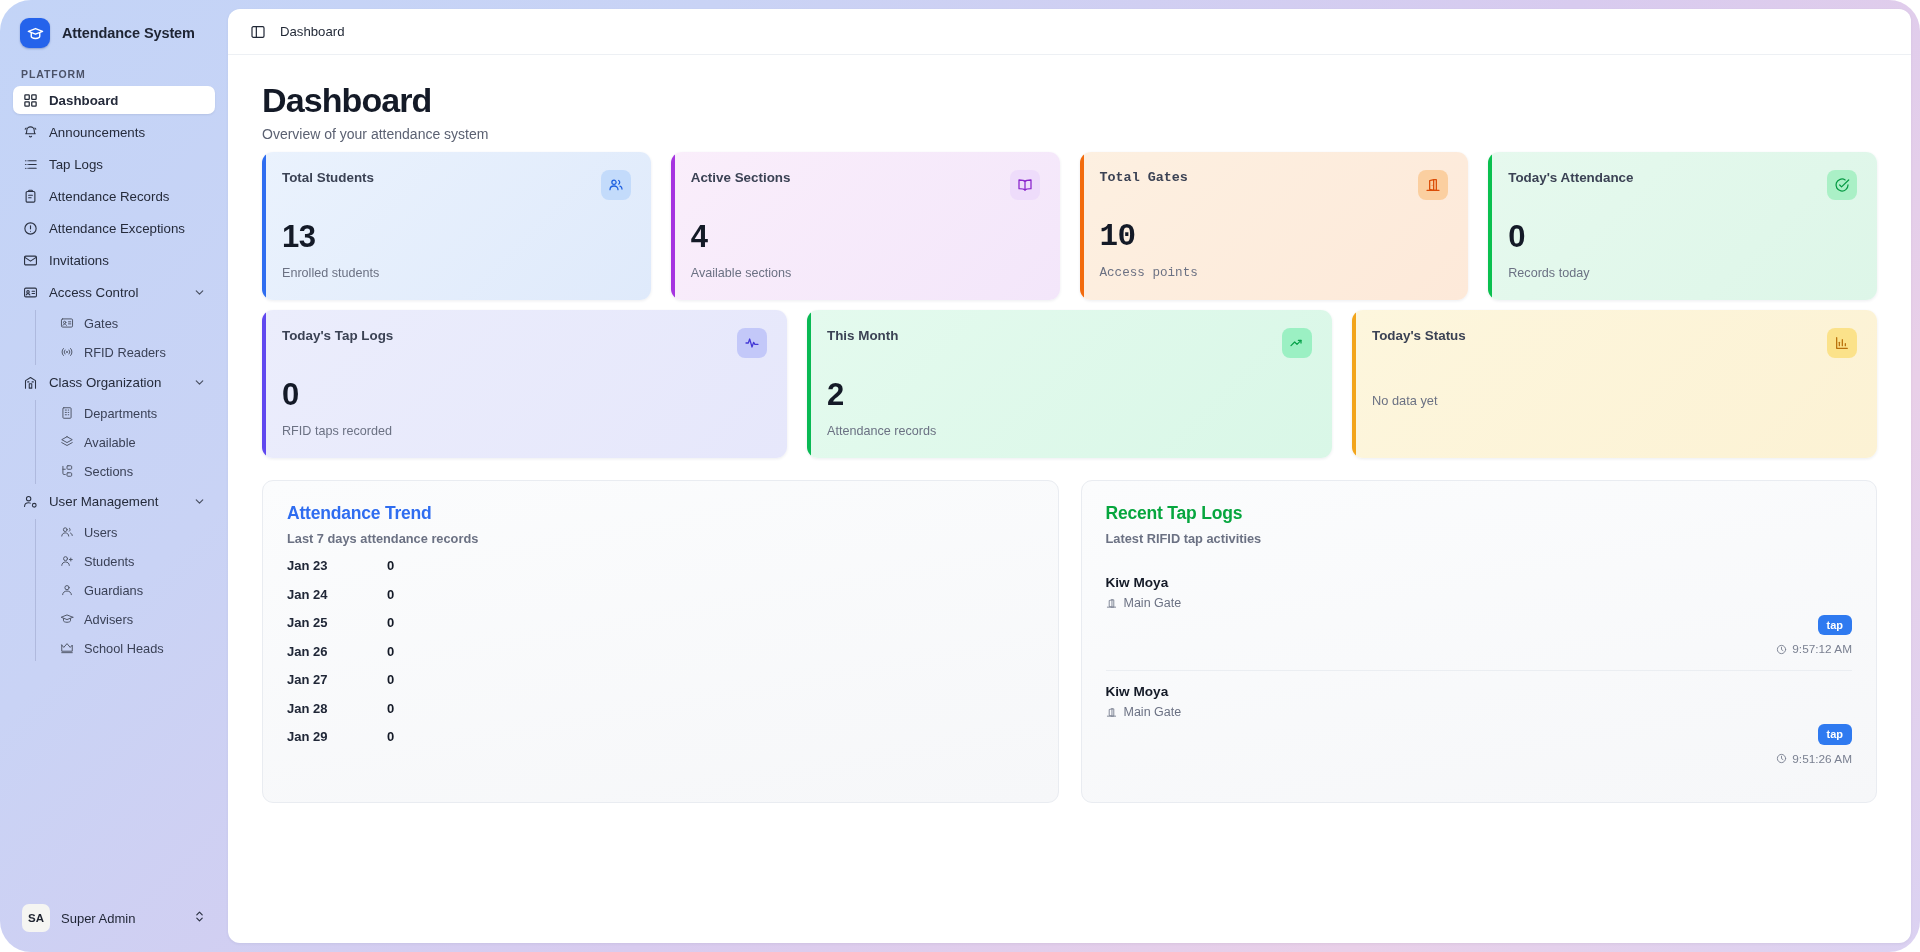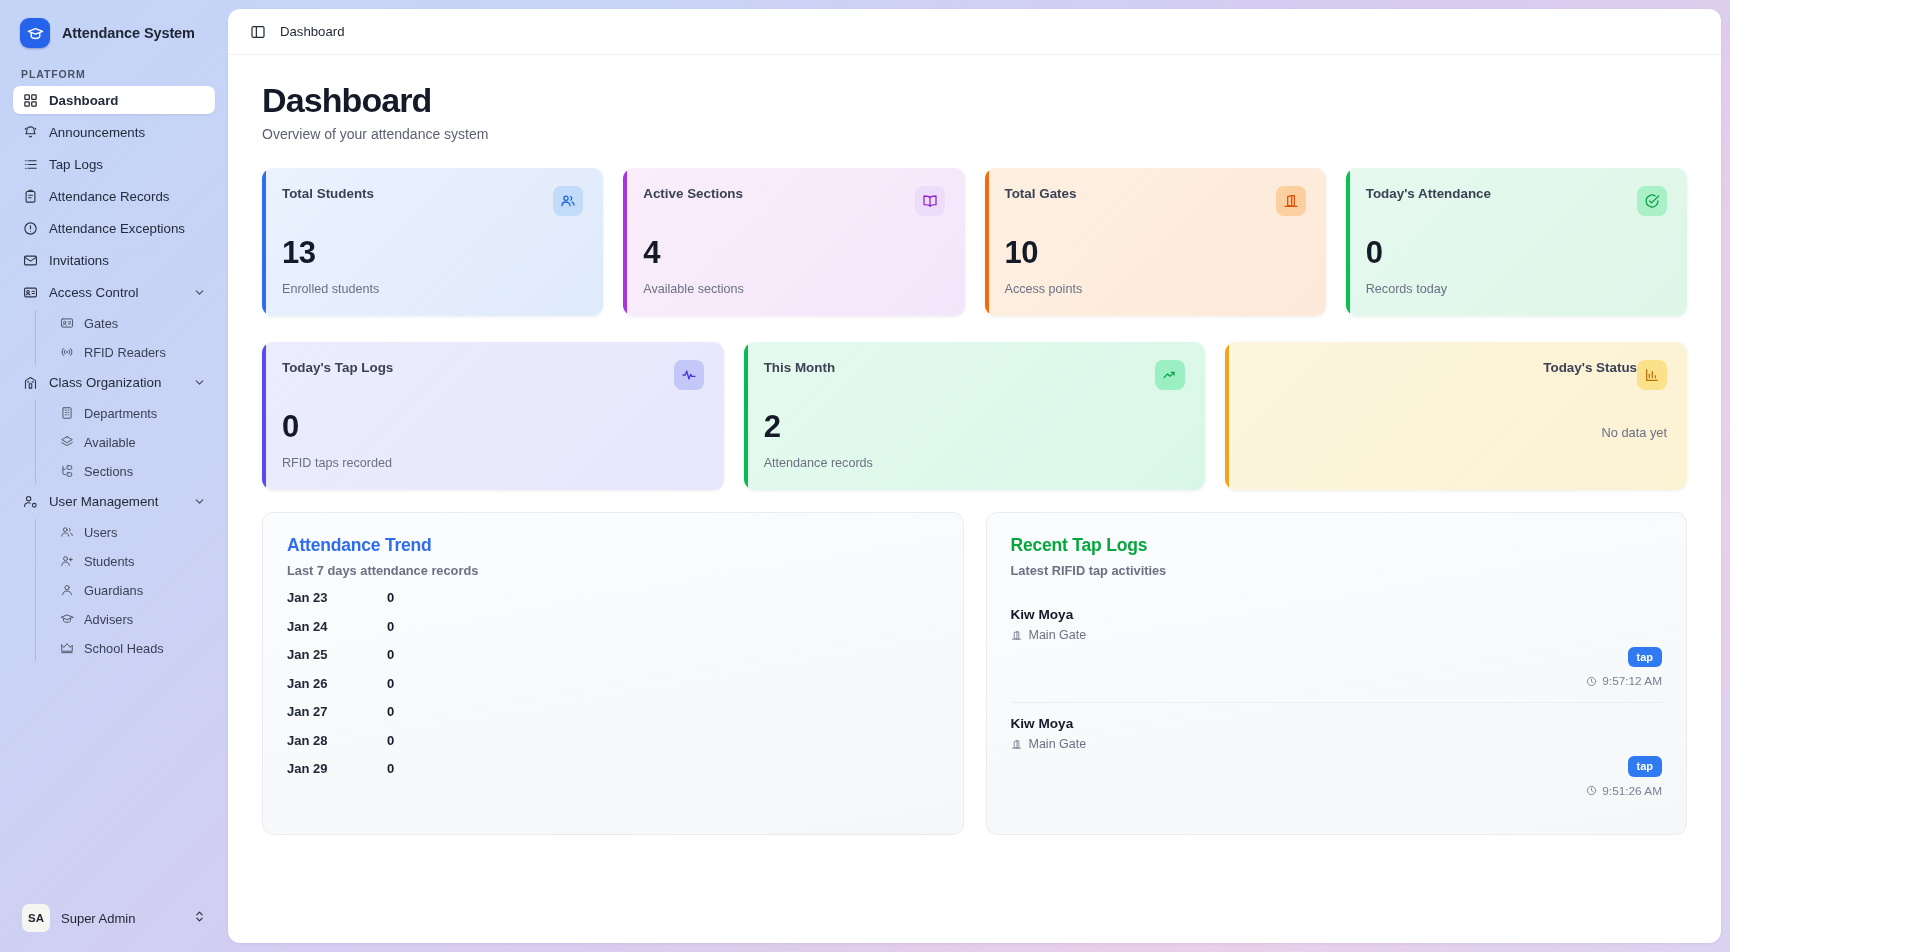--- a/index.html
+++ b/index.html
@@ -3,24 +3,25 @@
 <meta charset="utf-8">
 <style>
   * { box-sizing: border-box; margin: 0; padding: 0; }
   html, body {
     width: 1920px; height: 952px;
     font-family: "Liberation Sans", sans-serif;
     background: #ffffff;
     overflow: hidden;
   }
   .app {
-    width: 1730px; height: 952px;
+    width: 1920px; height: 952px;
     display: flex;
     background: linear-gradient(135deg, #c3d4f7 0%, #c9d3f5 25%, #d8cbef 55%, #e9cfe8 80%, #dbd2f2 100%);
     position: relative;
+    border-radius: 31px;
   }
 
   
   .sidebar {
     width: 228px;
     height: 952px;
     flex: 0 0 228px;
     position: relative;
     display: flex;
     flex-direction: column;
@@ -119,21 +120,21 @@
     display: flex; align-items: center; gap: 14px;
     padding: 0 22px;
     border-bottom: 1px solid #edf0f4;
   }
   .topbar .crumb { font-size: 13.2px; color: #1f2634; }
   .content { padding: 26px 34px 0 34px; overflow: hidden; }
 
   .page-title { font-size: 34px; font-weight: 700; color: #141a27; letter-spacing: -0.9px; line-height: 1.12; }
   .page-sub { font-size: 14px; color: #5b6172; margin-top: 7px; }
 
-  .cards-row { display: flex; gap: 20px; margin-top: 26px; }
+  .cards-row { display: flex; gap: 20px; margin-top: 10px; }
   .stat-card {
     flex: 1 1 0;
     border-radius: 11px;
     padding: 18px 20px 17px 20px;
     position: relative;
     overflow: hidden;
     box-shadow: 0 1px 3px rgba(40,50,90,.09);
     min-height: 148px;
     display: flex; flex-direction: column;
   }
@@ -148,29 +149,29 @@
   }
   .stat-value { font-size: 31px; font-weight: 700; color: #141a27; margin-top: 21px; line-height: 1; letter-spacing: -0.5px; }
   .stat-desc { font-size: 12.6px; color: #6b7183; margin-top: 14px; }
   .stat-nodata { font-size: 12.8px; color: #6b7183; margin-top: 35px; }
 
   
   .c-blue   { background: linear-gradient(135deg,#eaf2fd 0%,#dfeafb 100%); }
   .c-blue::before { background: #2f6df0; }
   .c-purple { background: linear-gradient(135deg,#faeefb 0%,#f3e6fa 100%); }
   .c-purple::before { background: #a634e0; }
-  .c-orange { background: linear-gradient(135deg,#fdf0e1 0%,#fde9d9 100%); }
+  .c-orange { background: linear-gradient(135deg,#fdf0e1 0%,#fde9d9 100%); font-family: Liberation Mono, monospace; }
   .c-orange::before { background: #f26b0d; }
   .c-green  { background: linear-gradient(135deg,#e6f9ee 0%,#ddf6e8 100%); }
   .c-green::before { background: #0ac04f; }
   .c-indigo { background: linear-gradient(135deg,#ebedfc 0%,#e6e7fb 100%); }
   .c-indigo::before { background: #6048ef; }
   .c-mint   { background: linear-gradient(135deg,#e4faee 0%,#d9f7e7 100%); }
   .c-mint::before { background: #09b954; }
-  .c-yellow { background: linear-gradient(135deg,#fdf6dd 0%,#fcf2d4 100%); align-items: flex-end; }
+  .c-yellow { background: linear-gradient(135deg,#fdf6dd 0%,#fcf2d4 100%); }
   .c-yellow::before { background: #f2a41b; }
 
   .ib-blue   { background:#c3dbfb; color:#1d5fe0; }
   .ib-purple { background:#eedcfb; color:#8a25cc; }
   .ib-orange { background:#fbcfa0; color:#db4d07; }
   .ib-green  { background:#aaf0c6; color:#089b45; }
   .ib-indigo { background:#c3c8f9; color:#4438d6; }
   .ib-mint   { background:#9bf0c3; color:#07a24a; }
   .ib-yellow { background:#fbe28a; color:#b9700a; }
 

